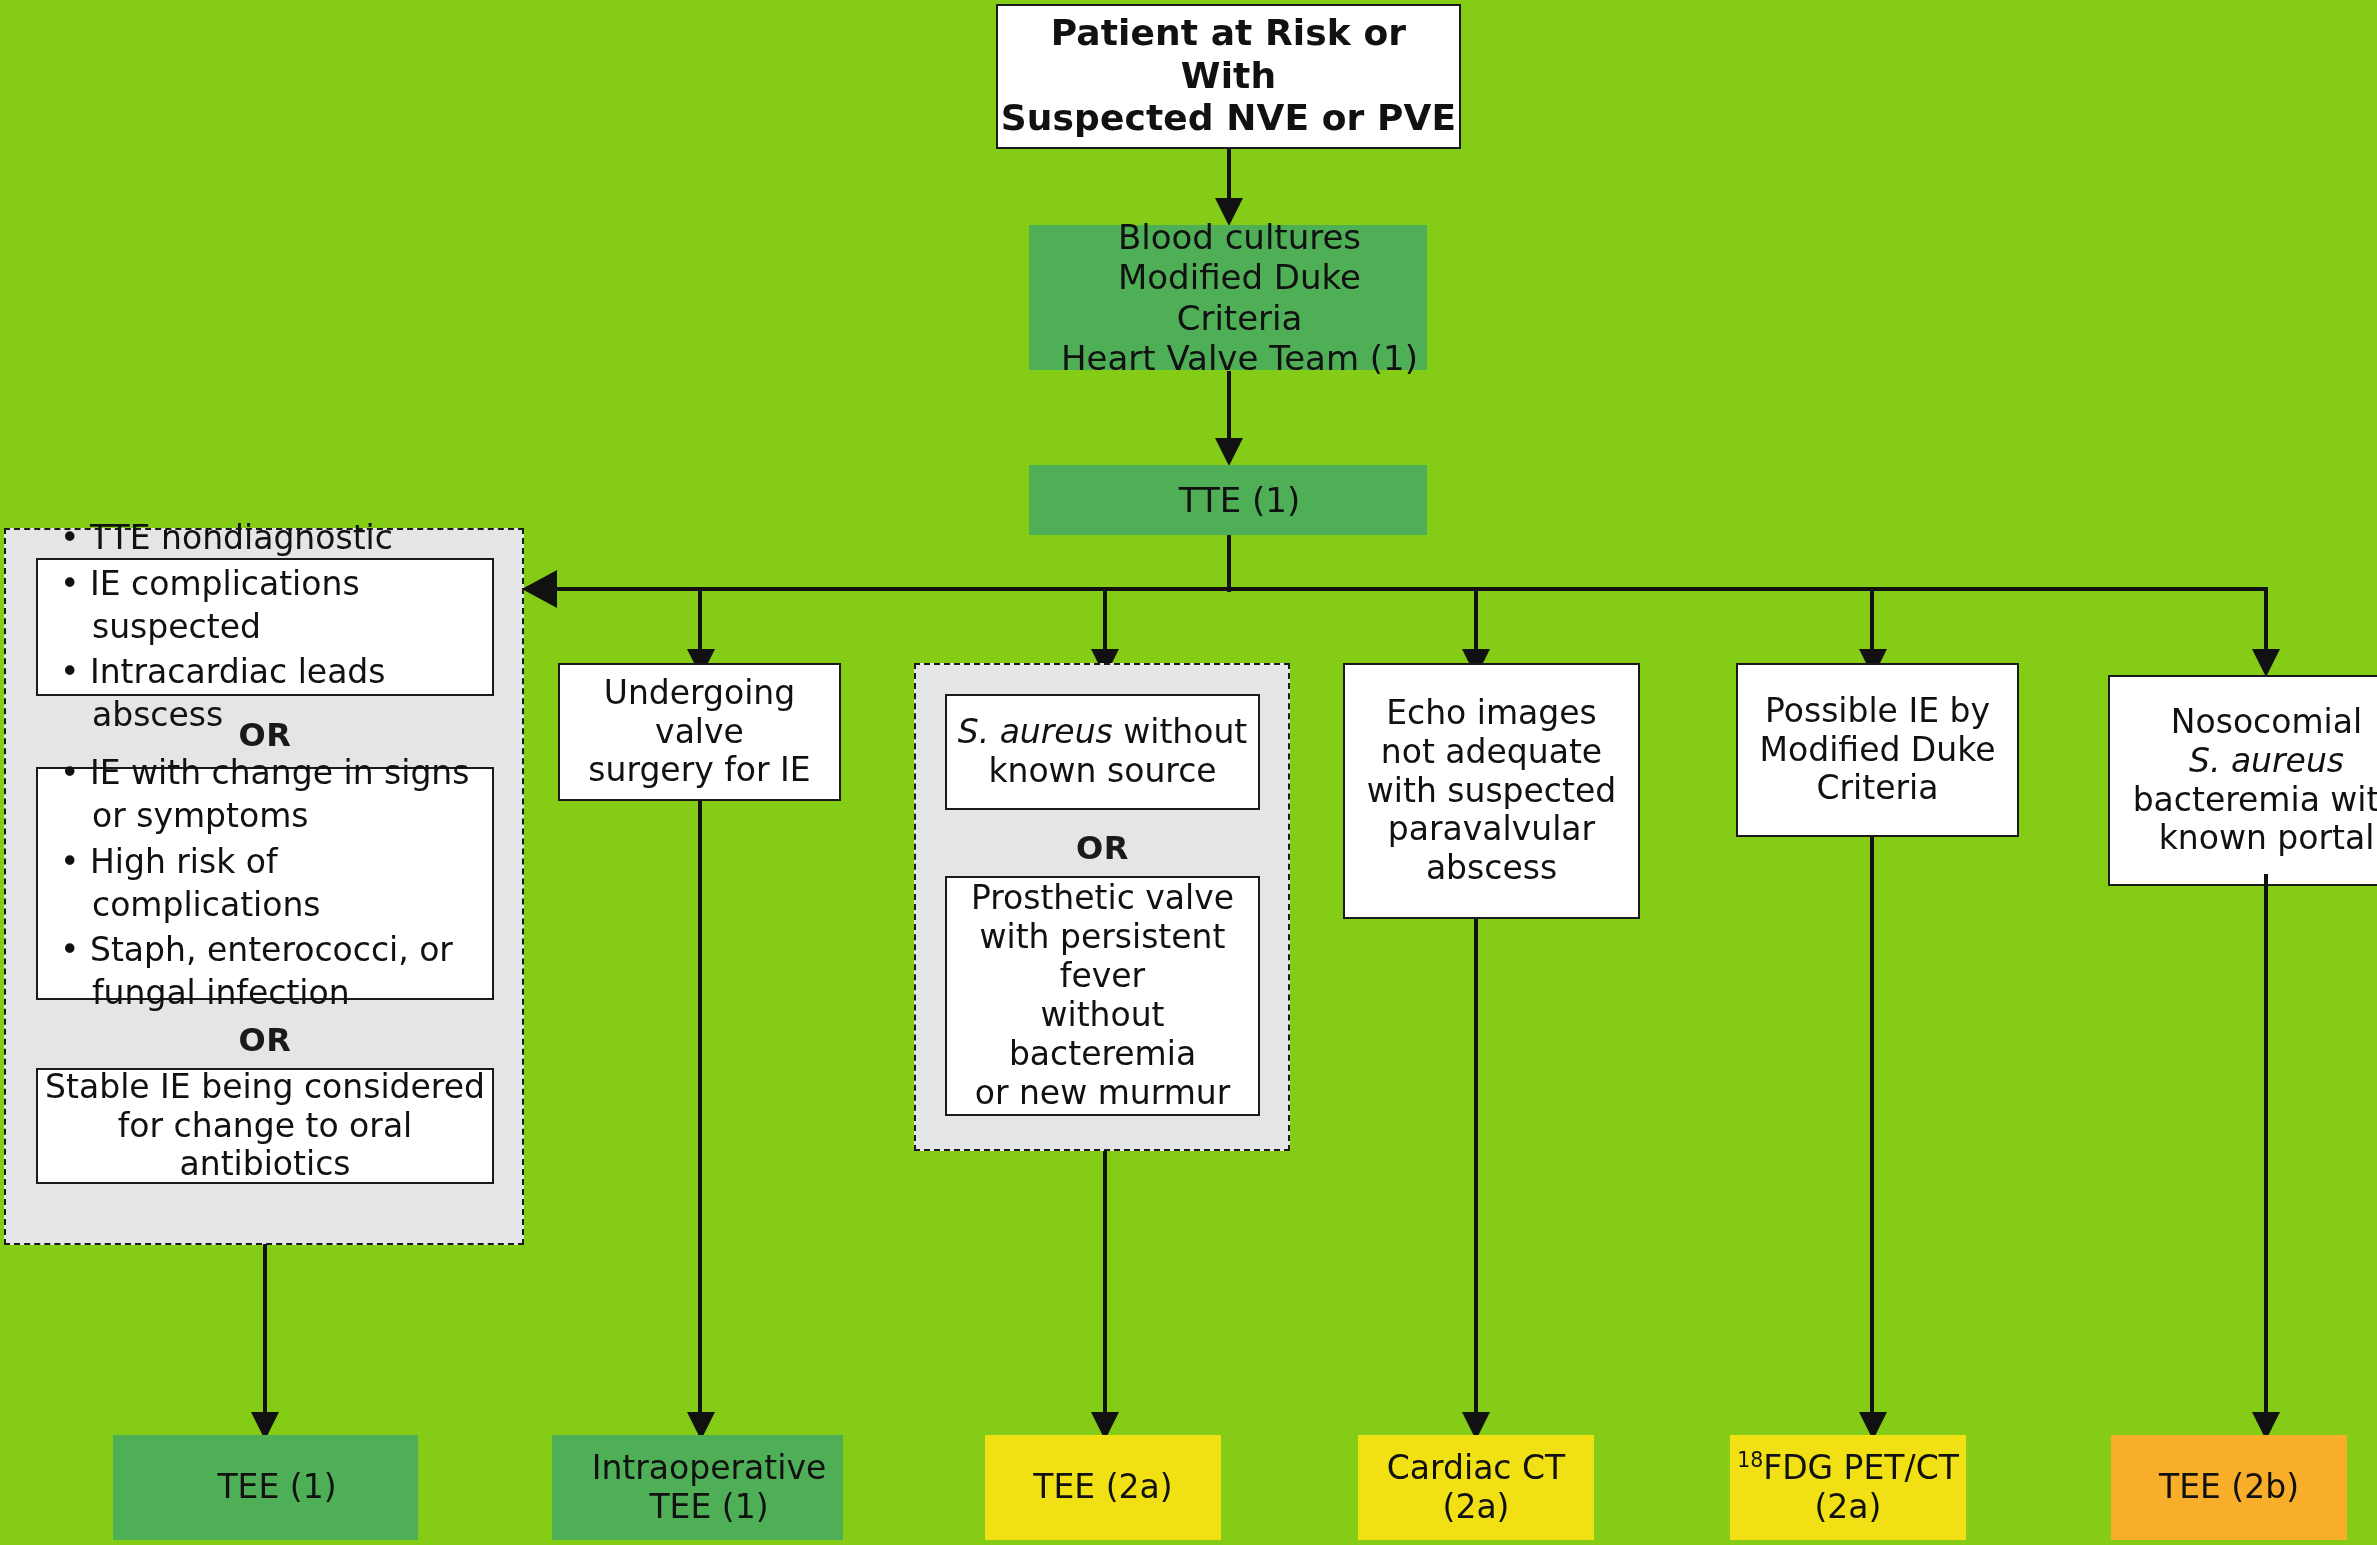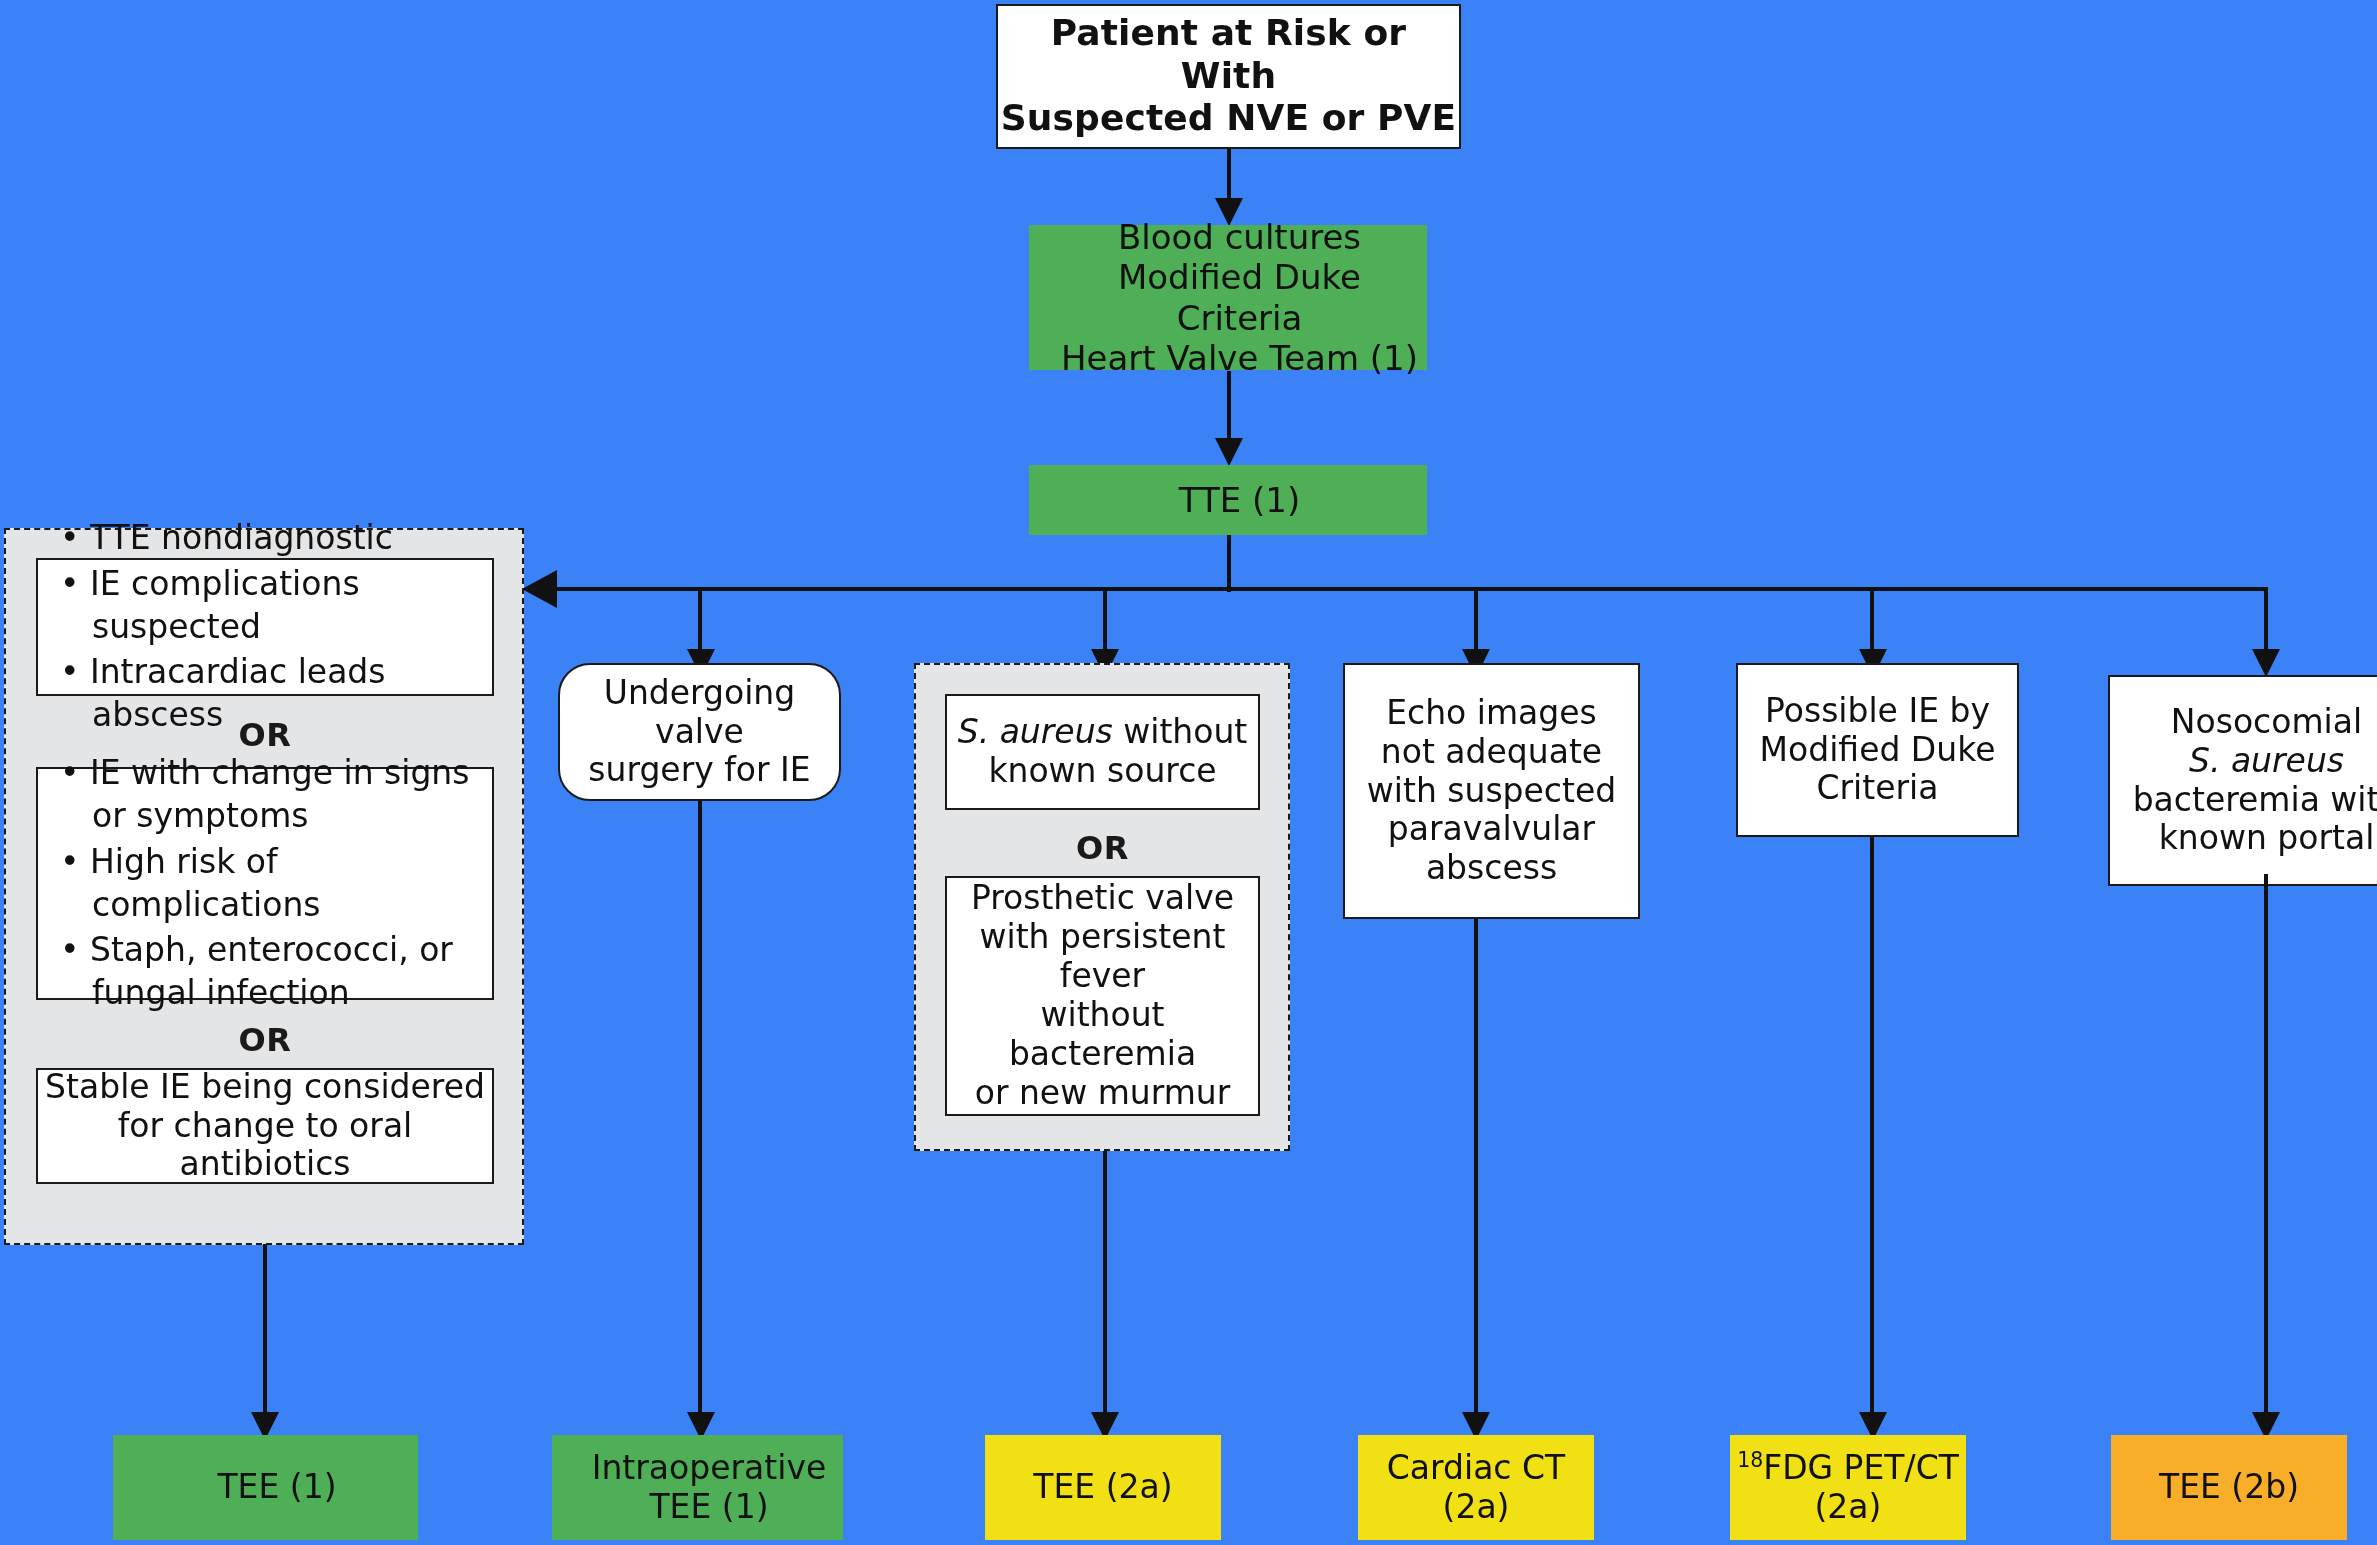--- a/index.html
+++ b/index.html
@@ -1,19 +1,19 @@
 <!DOCTYPE html>
 <html style="font-size:11.6px"><head>
 <meta charset="utf-8">
 <style>
   html,body{margin:0;padding:0;background:#ffffff;}
   #canvas{
     position:relative;
     width:2377px;height:1545px;
-    background:#3b82f6;
+    background:#84cc16;
     font-family:"DejaVu Sans","Liberation Sans",sans-serif;
     color:#111111;
     overflow:hidden;
   }
   .node{
     position:absolute;
     box-sizing:border-box;
     display:flex;
     align-items:center;
     justify-content:center;
@@ -160,21 +160,21 @@
   <div class="node plain crit" style="left:36px;top:1068px;width:458px;height:116px;">
     <div>
       <div>Stable IE being considered</div>
       <div>for change to oral antibiotics</div>
     </div>
   </div>
 
   <div class="vline" style="left:263px;top:1244px;height:182px;"></div>
   <div class="arrow-down" style="left:251px;top:1412px;"></div>
 
-  <div class="node plain crit" style="left:558px;top:663px;width:283px;height:138px;border-radius:32px;">
+  <div class="node plain crit" style="left:558px;top:663px;width:283px;height:138px;">
     <div>
       <div>Undergoing valve</div>
       <div>surgery for IE</div>
     </div>
   </div>
   <div class="vline" style="left:698px;top:801px;height:625px;"></div>
   <div class="arrow-down" style="left:687px;top:1412px;"></div>
 
   <div class="group" style="left:914px;top:663px;width:376px;height:488px;"></div>
 

